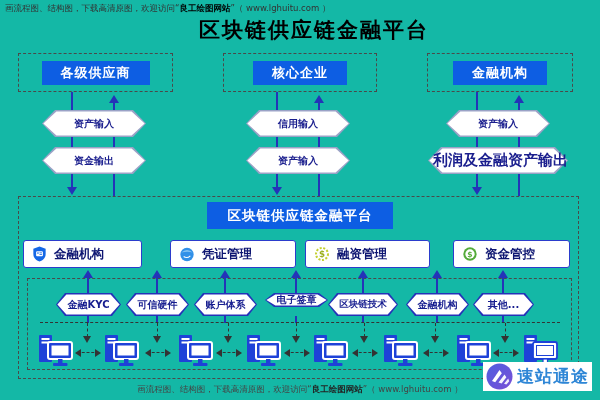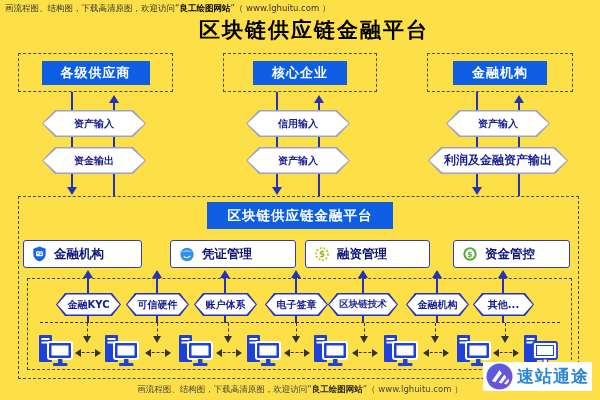--- a/index.html
+++ b/index.html
@@ -1,16 +1,16 @@
 <!DOCTYPE html>
 <html><head>
 <meta charset="utf-8">
 <style>
   html,body{margin:0;padding:0;background:#fff;}
-  .canvas{position:relative;width:600px;height:400px;background:#fde047;overflow:hidden;
+  .canvas{position:relative;width:600px;height:400px;background:#14b8a6;overflow:hidden;
           font-family:"DejaVu Sans","Liberation Sans",sans-serif;}
   .caption{position:absolute;font-size:8.5px;color:#333;white-space:nowrap;}
   .caption b{color:#000;}
   .title{position:absolute;top:16px;left:0;width:100%;text-align:center;
          font-size:21px;font-weight:bold;color:#000;letter-spacing:2px;text-indent:28px;}
   .dashbox{position:absolute;border:1.5px dashed #4a4a4a;box-sizing:border-box;}
   .entity{display:flex;align-items:center;justify-content:center;}
   .bluebox{background:#0d5ee3;color:#fff;font-weight:bold;font-size:13px;
            padding:3px 19px;letter-spacing:1px;}
   .pheader{position:absolute;left:207px;top:202px;width:186px;height:27px;background:#0d5ee3;
@@ -95,21 +95,21 @@
       <span>资产输入</span>
     </div>
 
   <div class="vline" style="left:476px;top:92px;height:95px;"></div>
   <div class="arr down" style="left:472px;top:187px;"></div>
   <div class="vline" style="left:518px;top:103px;height:93px;"></div>
   <div class="arr up" style="left:514px;top:95px;"></div>
   <div class="hex" style="left:446px;top:110px;width:104px;height:27px;">
       <span>资产输入</span>
     </div>
-  <div class="hex" style="left:428px;top:147px;width:140px;height:27px;font-size:12px;">
+  <div class="hex" style="left:428px;top:147px;width:140px;height:27px;font-size:15px;justify-content:flex-end;">
       <span>利润及金融资产输出</span>
     </div>
 
   <div class="dashbox" style="left:18px;top:196px;width:561px;height:183px;"></div>
   <div class="pheader">区块链供应链金融平台</div>
 
   <div class="module" style="left:23px;width:119px;">
     <svg width="15" height="16" viewBox="0 0 24 26">
       <path d="M12 1 L22 4.5 V13 C22 19.5 17.5 23.5 12 25 C6.5 23.5 2 19.5 2 13 V4.5 Z" fill="#1467e6"></path>
       <rect x="6.5" y="8.5" width="11" height="8" rx="1.5" fill="#fff"></rect>
@@ -162,21 +162,21 @@
 
   <div class="hex sm" style="left:56px;top:293px;width:65px;height:23px;">
       <span>金融KYC</span>
     </div>
   <div class="hex sm" style="left:126px;top:293px;width:63px;height:23px;align-items:center;">
       <span>可信硬件</span>
     </div>
   <div class="hex sm" style="left:194px;top:293px;width:63px;height:23px;">
       <span>账户体系</span>
     </div>
-  <div class="hex sm" style="left:265px;top:293px;width:63px;height:23px;">
+  <div class="hex sm" style="left:265px;top:293px;width:63px;height:14px;">
       <span>电子签章</span>
     </div>
   <div class="hex sm" style="left:328px;top:293px;width:70px;height:23px;font-size:9.5px;">
       <span>区块链技术</span>
     </div>
   <div class="hex sm" style="left:406px;top:293px;width:63px;height:23px;">
       <span>金融机构</span>
     </div>
   <div class="hex sm" style="left:473px;top:293px;width:61px;height:23px;">
       <span>其他...</span>

